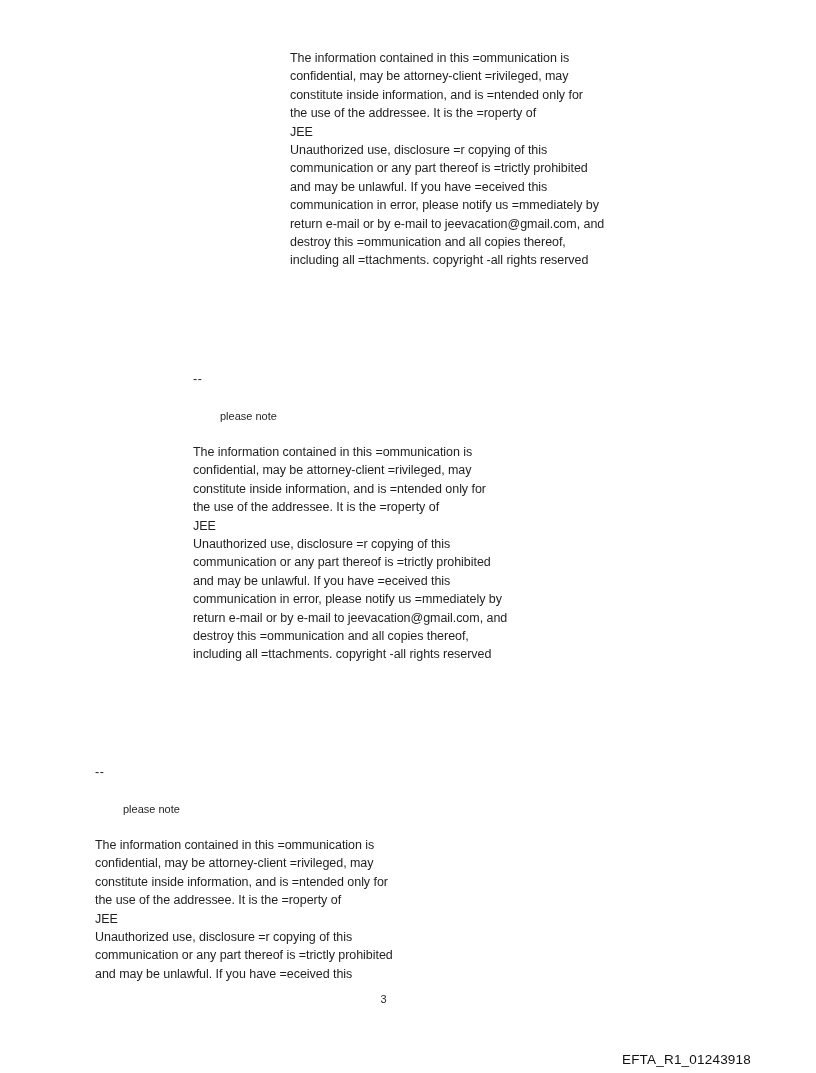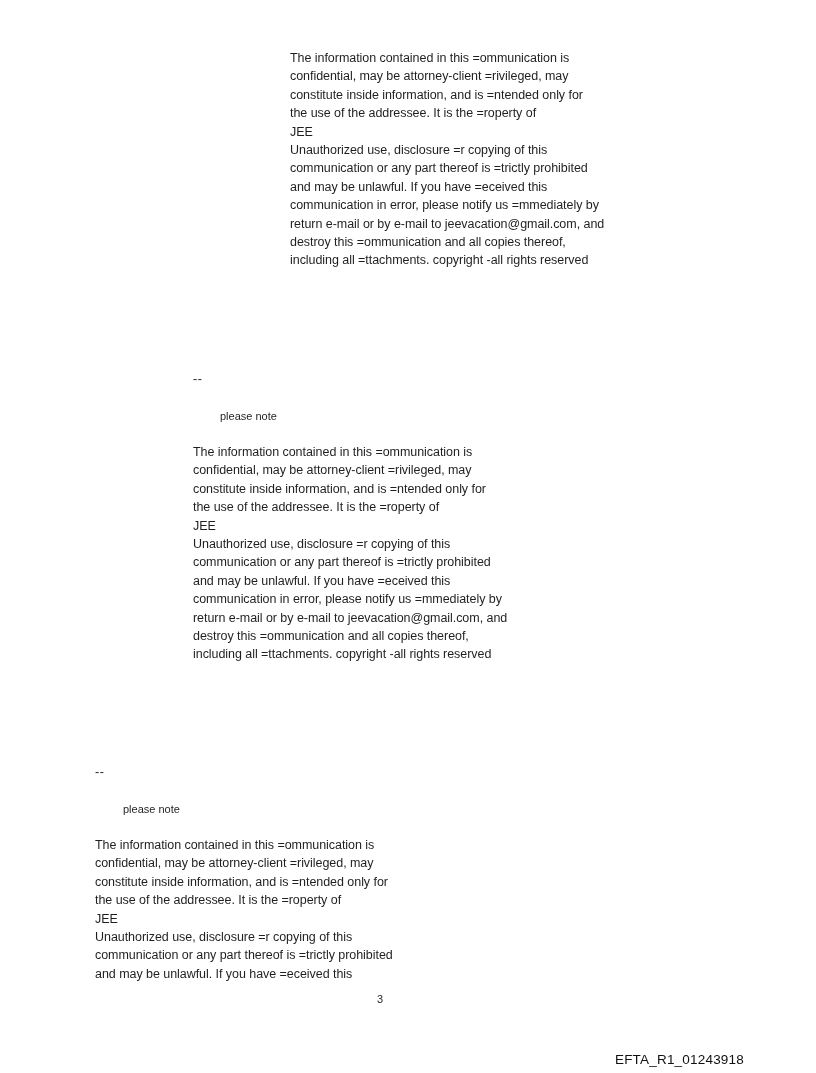--- a/index.html
+++ b/index.html
@@ -8,20 +8,21 @@
     background: #ffffff;
   }
   .page {
     position: relative;
     width: 760px;
     height: 1073px;
     background: #ffffff;
     font-family: "Liberation Sans", "DejaVu Sans", sans-serif;
     color: #1f1f1f;
     overflow: hidden;
+    padding-left: 7px;
   }
   .textblock {
     position: absolute;
     font-size: 12.5px;
     line-height: 18.4px;
     white-space: pre;
     letter-spacing: -0.05px;
   }
   .sep {
     position: absolute;

